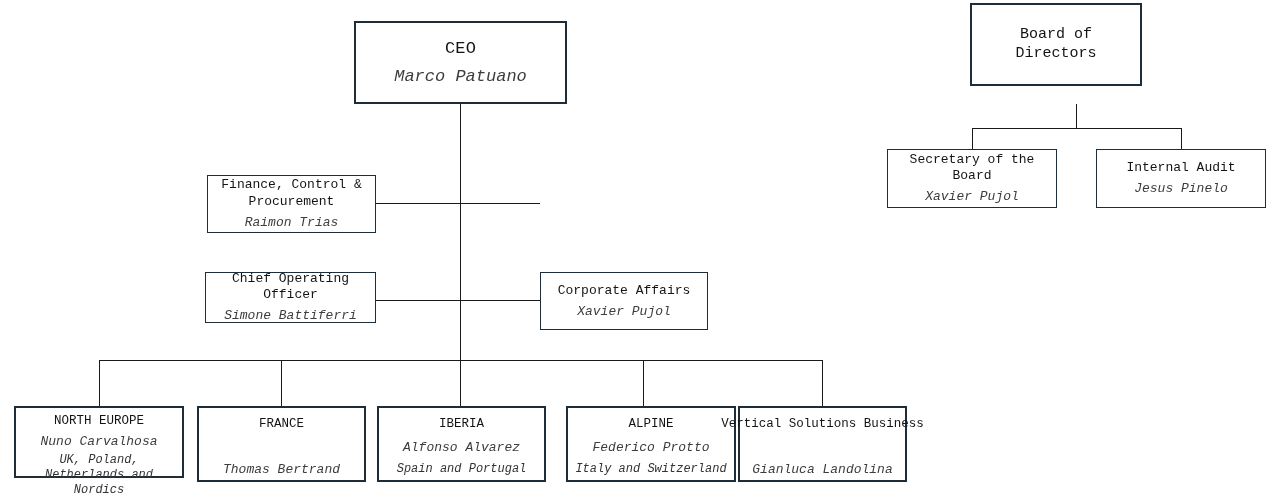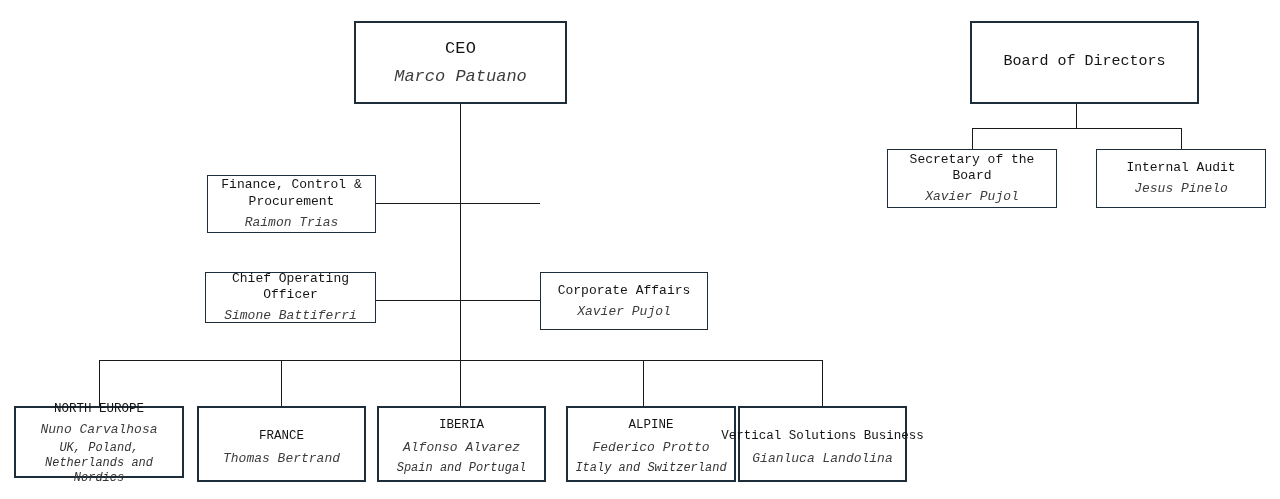--- a/index.html
+++ b/index.html
@@ -46,21 +46,21 @@
     line-height: 1.2;
   }
   .region {
     font-size: 12px;
     font-style: italic;
     color: #333333;
     line-height: 1.3;
     white-space: pre-line;
   }
   .node.bottom {
-    justify-content: center;
+    justify-content: space-between;
     padding-top: 9px;
     gap: 6px;
   }
   .node.bottom .title { font-size: 12.5px; white-space: nowrap; }
   .node.bottom.compact { padding-top: 6px; gap: 4px; }
   .node.bottom.compact .region { line-height: 1.25; }
   .hline {
     position: absolute;
     height: 1px;
     background: var(--connector);
@@ -88,21 +88,21 @@
   <div class="vline" style="left:1076px;top:104px;height:24px"></div>
   <div class="hline" style="left:972px;top:128px;width:210px"></div>
   <div class="vline" style="left:972px;top:128px;height:21px"></div>
   <div class="vline" style="left:1181px;top:128px;height:21px"></div>
 
   <div class="node xl" style="left:354px;top:21px;width:213px;height:83px;gap:8px">
     <div class="title">CEO</div>
     <div class="person" style="font-size:17px">Marco Patuano</div>
   </div>
 
-  <div class="node lg" style="left:970px;top:21px;width:229px;height:83px">
+  <div class="node lg" style="left:970px;top:3px;width:172px;height:83px">
     <div class="title">Board of Directors</div>
   </div>
 
   <div class="node thin" style="left:887px;top:149px;width:170px;height:59px">
     <div class="title">Secretary of the Board</div>
     <div class="person">Xavier Pujol</div>
   </div>
 
   <div class="node thin" style="left:1096px;top:149px;width:170px;height:59px">
     <div class="title">Internal Audit</div>

